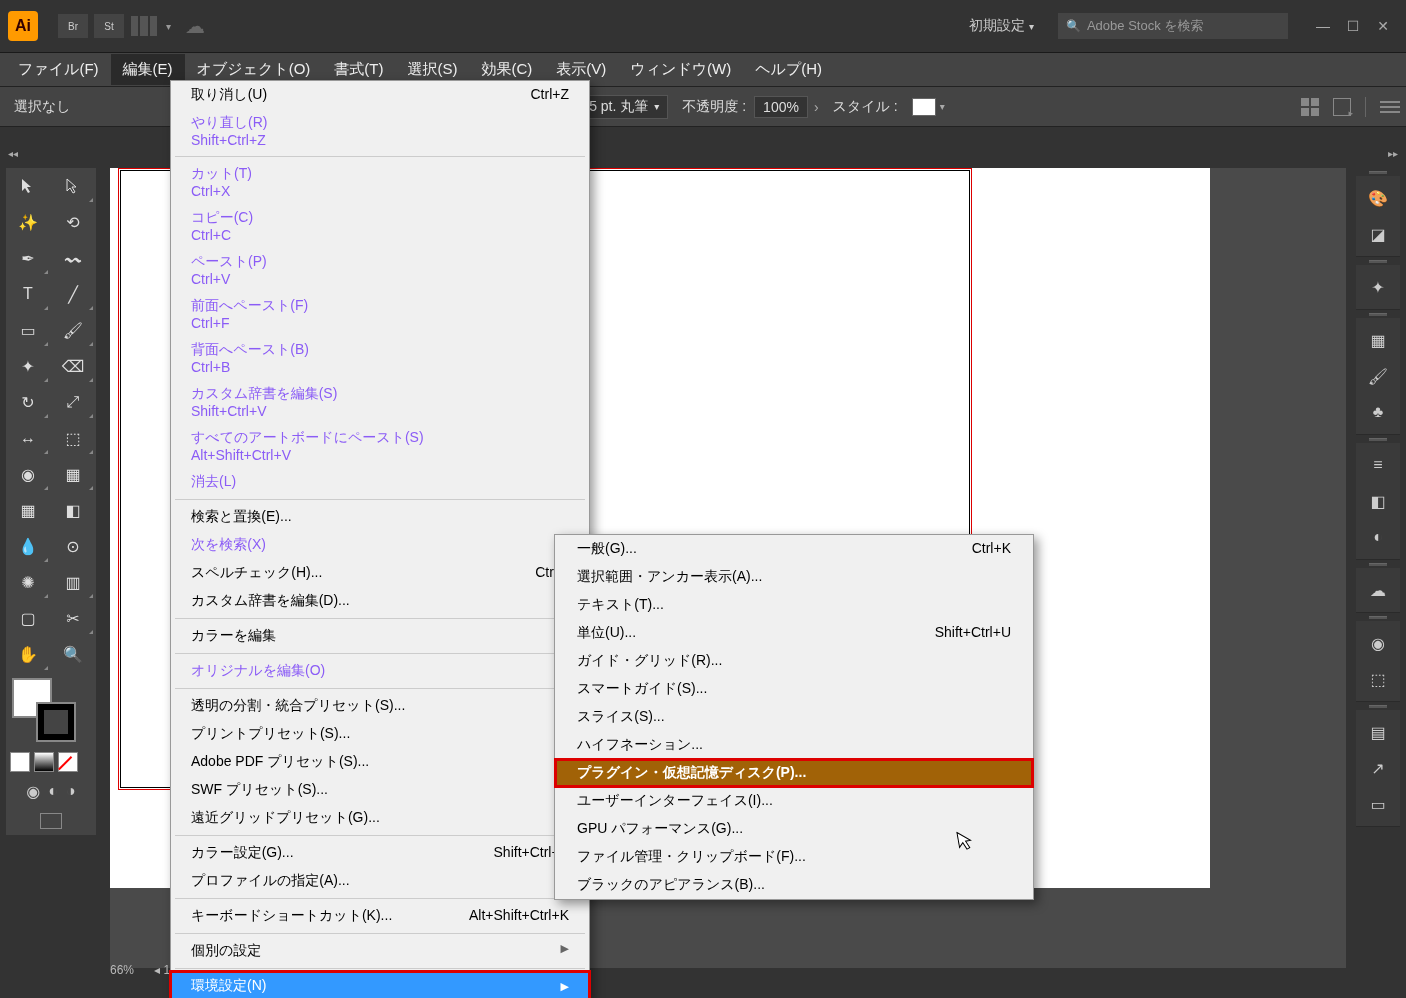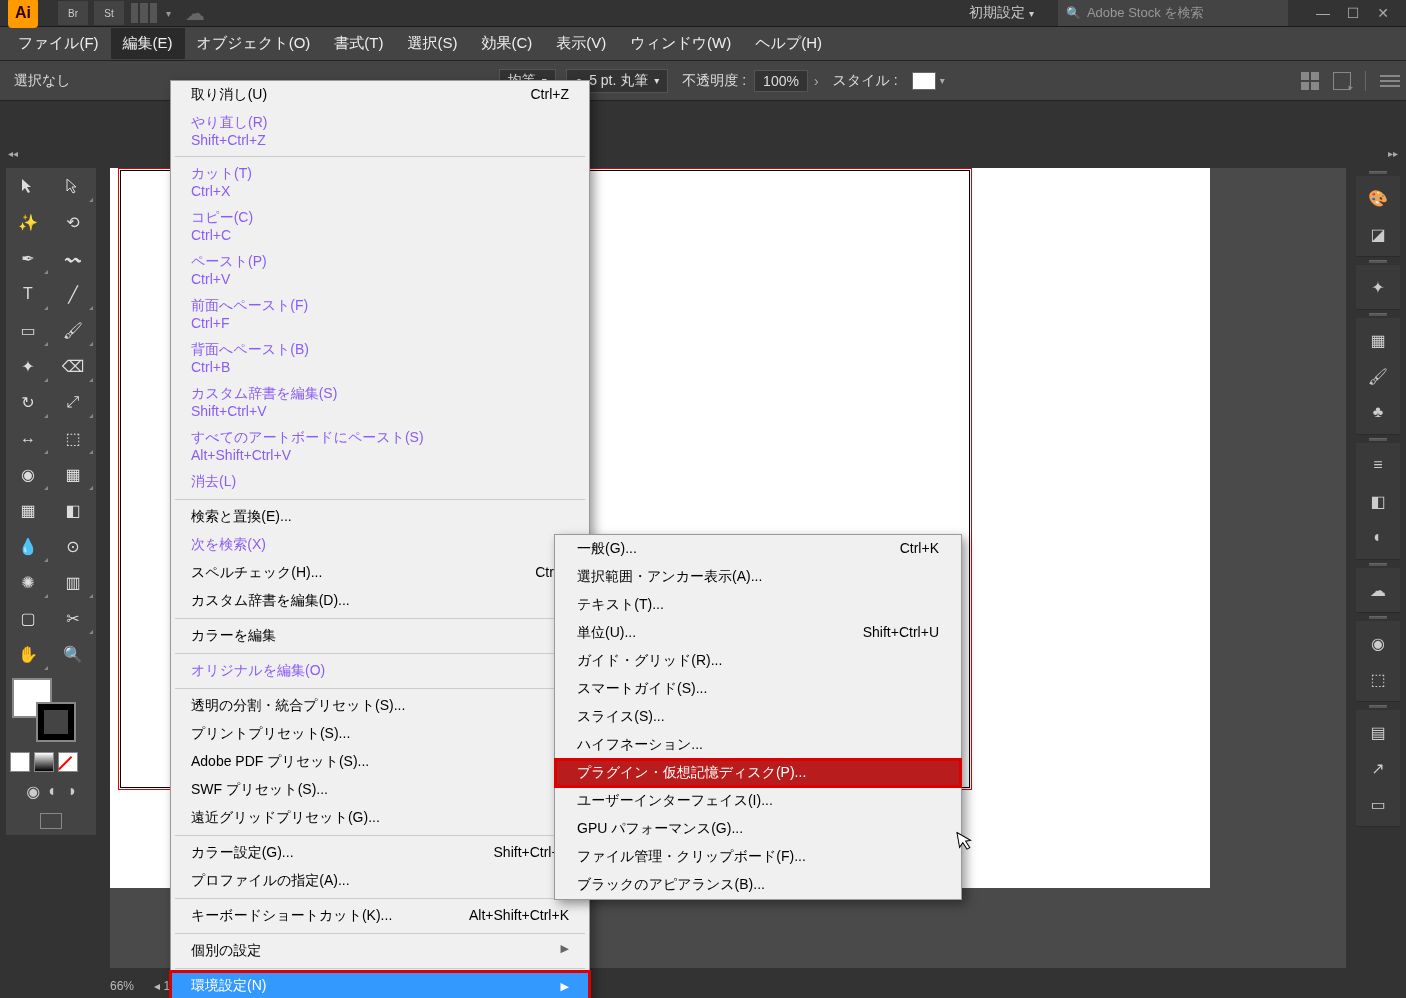--- a/index.html
+++ b/index.html
@@ -1,19 +1,19 @@
 <!DOCTYPE html>
 <html><head>
 <meta charset="utf-8">
 <style>
 * { margin: 0; padding: 0; box-sizing: border-box; font-family: "Meiryo", "MS PGothic", sans-serif; }
 body { background: #333; color: #ccc; overflow: hidden; width: 1406px; height: 998px; position: relative; }
 
 
-.titlebar { height: 27px; background: #333; display: flex; align-items: center; padding: 0 8px; border-bottom: 1px solid #1a1a1a; }
+.titlebar { height: 53px; background: #333; display: flex; align-items: center; padding: 0 8px; border-bottom: 1px solid #1a1a1a; }
 .app-icon { width: 30px; height: 30px; background: #ff9a00; border-radius: 4px; display: flex; align-items: center; justify-content: center; color: #330000; font-weight: bold; font-size: 16px; margin-right: 20px; }
 .tb-btn { width: 30px; height: 24px; background: #444; margin-right: 6px; display: flex; align-items: center; justify-content: center; font-size: 10px; color: #ccc; }
 .tb-panels { width: 28px; height: 20px; margin-right: 8px; display: flex; }
 .tb-panels span { flex:1; background:#555; margin:0 1px; }
 .tb-caret { color:#999; font-size:10px; margin-right:14px; }
 .tb-cloud { color:#666; font-size:20px; margin-right:14px; }
 .tb-spacer { flex: 1; }
 .workspace { color:#ccc; font-size:14px; margin-right:24px; }
 .search-box { background:#444; width:230px; height:26px; display:flex; align-items:center; padding:0 8px; font-size:13px; color:#999; }
 .search-icon { margin-right:6px; font-size:12px; }
@@ -69,29 +69,29 @@
 
 .dropdown { position:absolute; left:134px; top:80px; width:420px; background:#f0f0f0; border:1px solid #999; box-shadow:4px 4px 10px rgba(0,0,0,0.4); color:#000; font-size:14px; z-index:100;margin-left:36px; }
 .dd-item { display:flex; justify-content:space-between; padding:5px 20px; }
 .dd-item.disabled { color:#8b5cf6;flex-direction:column; }
 .dd-item.highlighted { background:#3399ff; color:#fff; }
 .dd-item.redbox { outline:3px solid #d00; outline-offset:-1px;align-items:center; }
 .dd-sep { height:1px; background:#ccc; margin:3px 4px; }
 .dd-arrow { color:#666; font-size:11px; }
 
 
-.submenu { position:absolute; left:554px; top:534px; width:408px; background:#f0f0f0; border:1px solid #999; box-shadow:4px 4px 10px rgba(0,0,0,0.4); color:#000; font-size:14px; z-index:101; }
+.submenu { position:absolute; left:554px; top:534px; width:480px; background:#f0f0f0; border:1px solid #999; box-shadow:4px 4px 10px rgba(0,0,0,0.4); color:#000; font-size:14px; z-index:101; }
 .sub-item { display:flex; justify-content:space-between; padding:5px 22px; }
-.sub-item.highlighted { background:#b91c1c; color:#fff; }
+.sub-item.highlighted { background:#a16207; color:#fff;font-weight:bold; }
 .sub-item.redbox { outline:3px solid #d00; outline-offset:-2px; }
 
 .cursor { position:absolute; left:958px; top:830px; z-index:200; font-size:18px; color:#000; transform:rotate(-10deg); }
 
 
-.statusbar { position:absolute; left:110px; bottom:0; height:24px; display:flex; align-items:center; color:#bbb; font-size:12px; gap:20px; }
+.statusbar { position:absolute; left:110px; bottom:16px; height:24px; display:flex; align-items:center; color:#bbb; font-size:12px; gap:20px; }
 </style>
 </head>
 <body>
 
 <div class="titlebar">
   <div class="app-icon">Ai</div>
   <div class="tb-btn">Br</div>
   <div class="tb-btn">St</div>
   <div class="tb-panels">
       <span></span>

